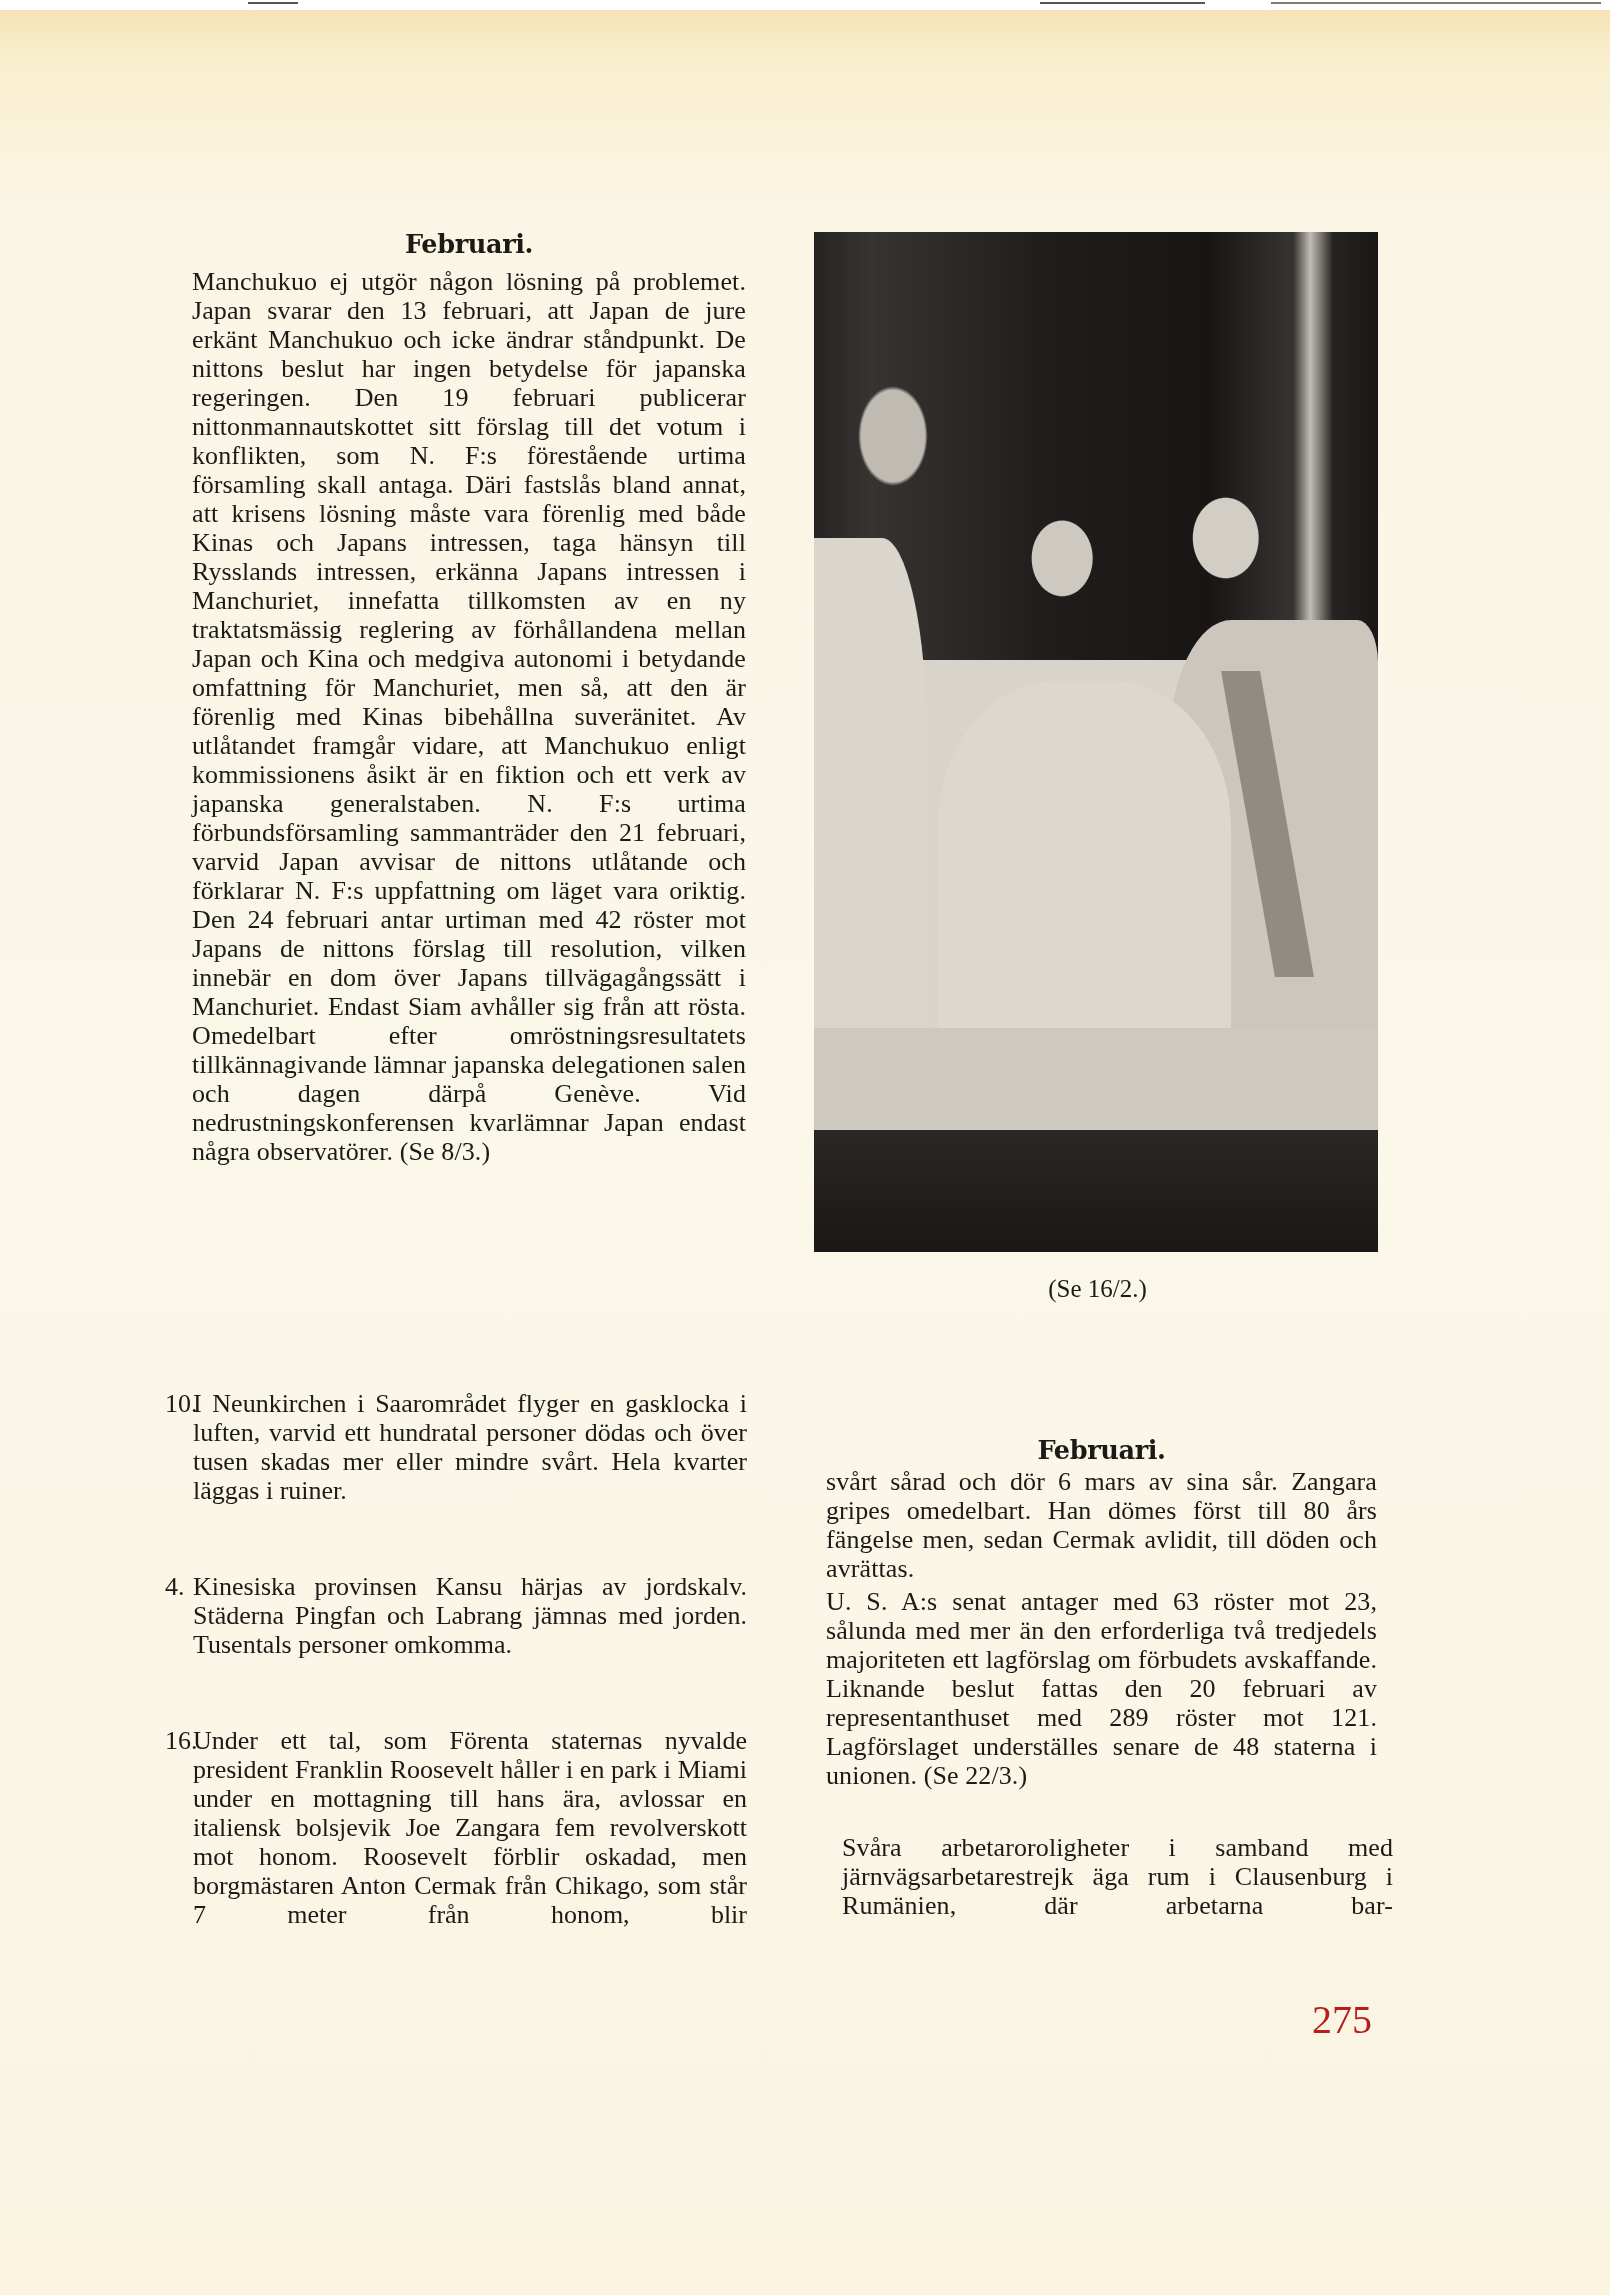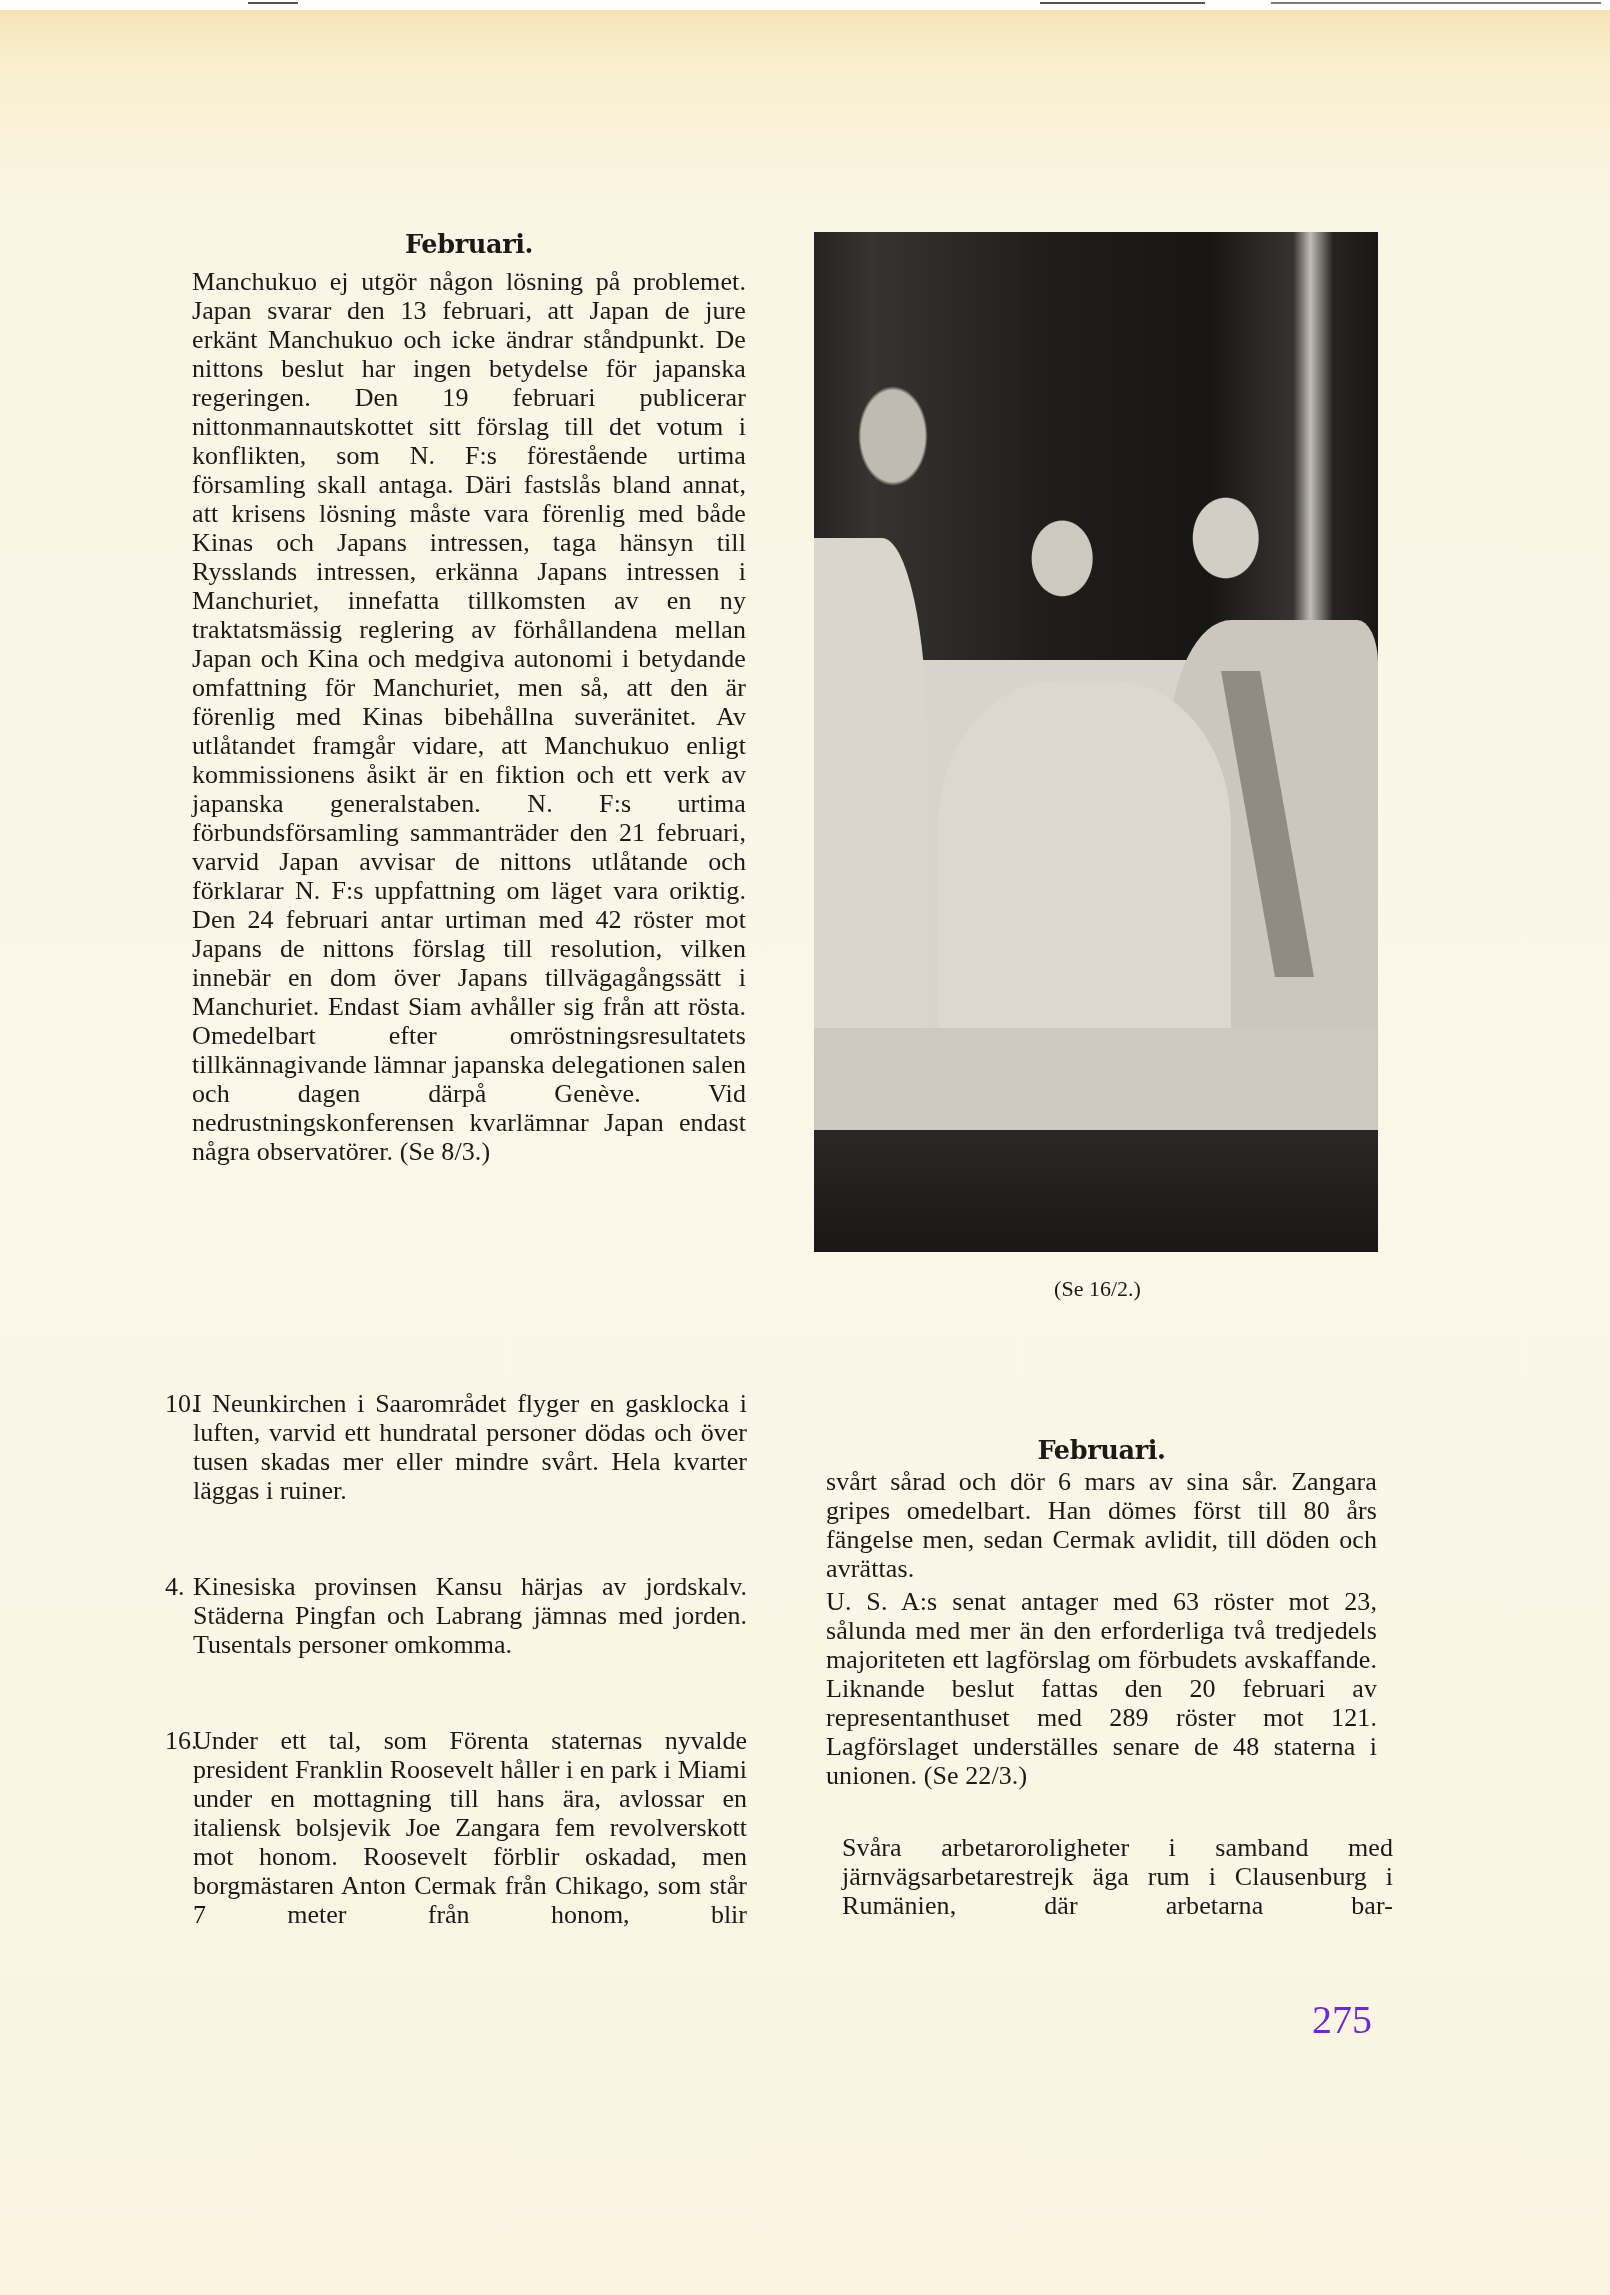--- a/index.html
+++ b/index.html
@@ -64,24 +64,24 @@
     position: absolute; left: 0; top: 78%; width: 100%; height: 10%;
     background: #c9c5bd;
   }
   .caption {
     position: absolute; left: 813px; top: 1274px; width: 569px;
     font-style: italic; font-size: 24px; line-height: 29px; text-align: justify;
     letter-spacing: 1.2px;
     font-family: "DejaVu Serif", serif;
   }
   .caption .last { text-align: center; text-align-last: center; display: block; }
-  .caption .ref { display: block; text-align: center; font-style: normal; letter-spacing: 0; font-family: "Liberation Serif", serif; font-size: 22px; }
+  .caption .ref { display: block; text-align: center; font-style: normal; letter-spacing: 0; font-family: "Liberation Serif", serif; font-size: 25px; }
   .page-number {
     position: absolute; left: 1312px; top: 1997px; font-size: 40px; line-height: 46px;
-    font-family: "Liberation Serif", serif; color: #6d28d9;
+    font-family: "Liberation Serif", serif; color: #b91c1c;
   }
   .justify-last { text-align-last: justify; }
 </style>
 </head>
 <body>
 
 <div class="top-strip">
   <div class="bar" style="left:248px;width:50px;"></div>
   <div class="bar" style="left:1040px;width:165px;"></div>
   <div class="bar" style="left:1271px;width:330px;background:#7c7f70;"></div>

